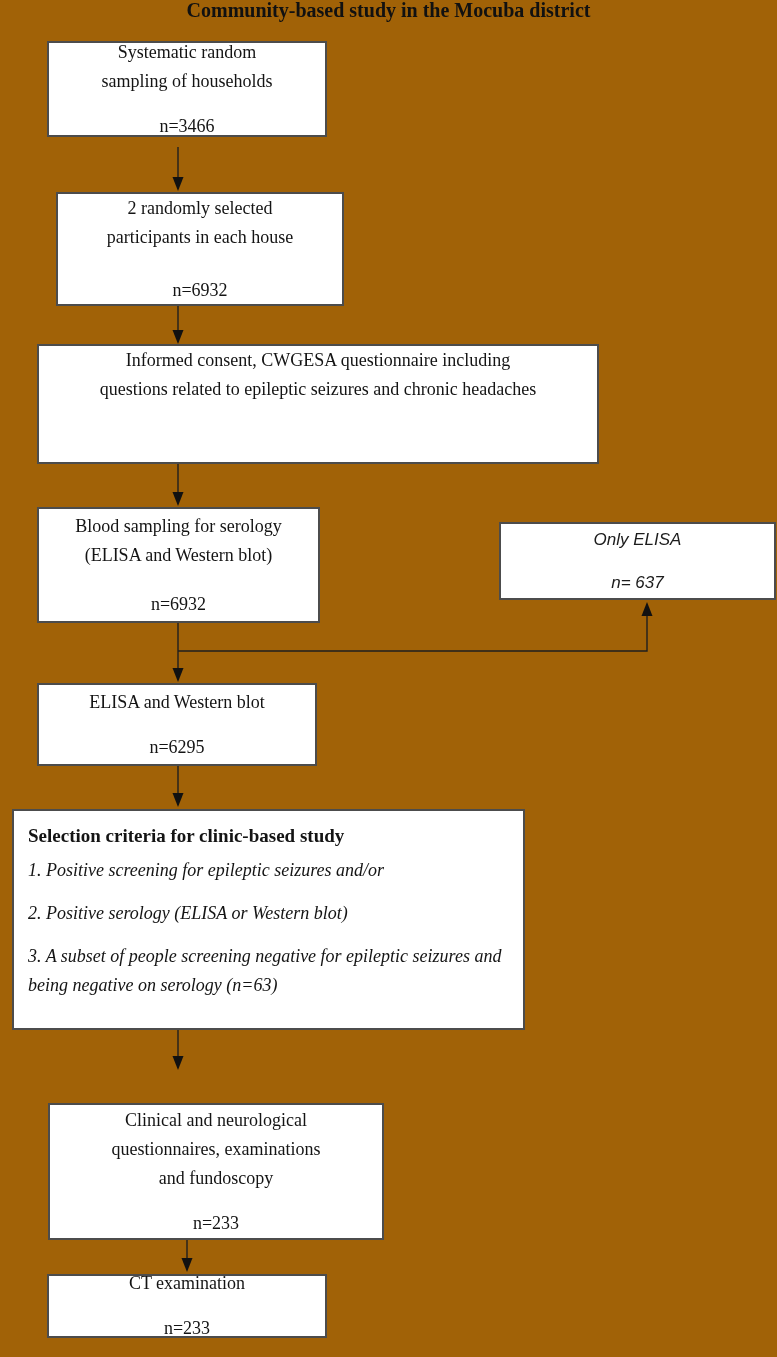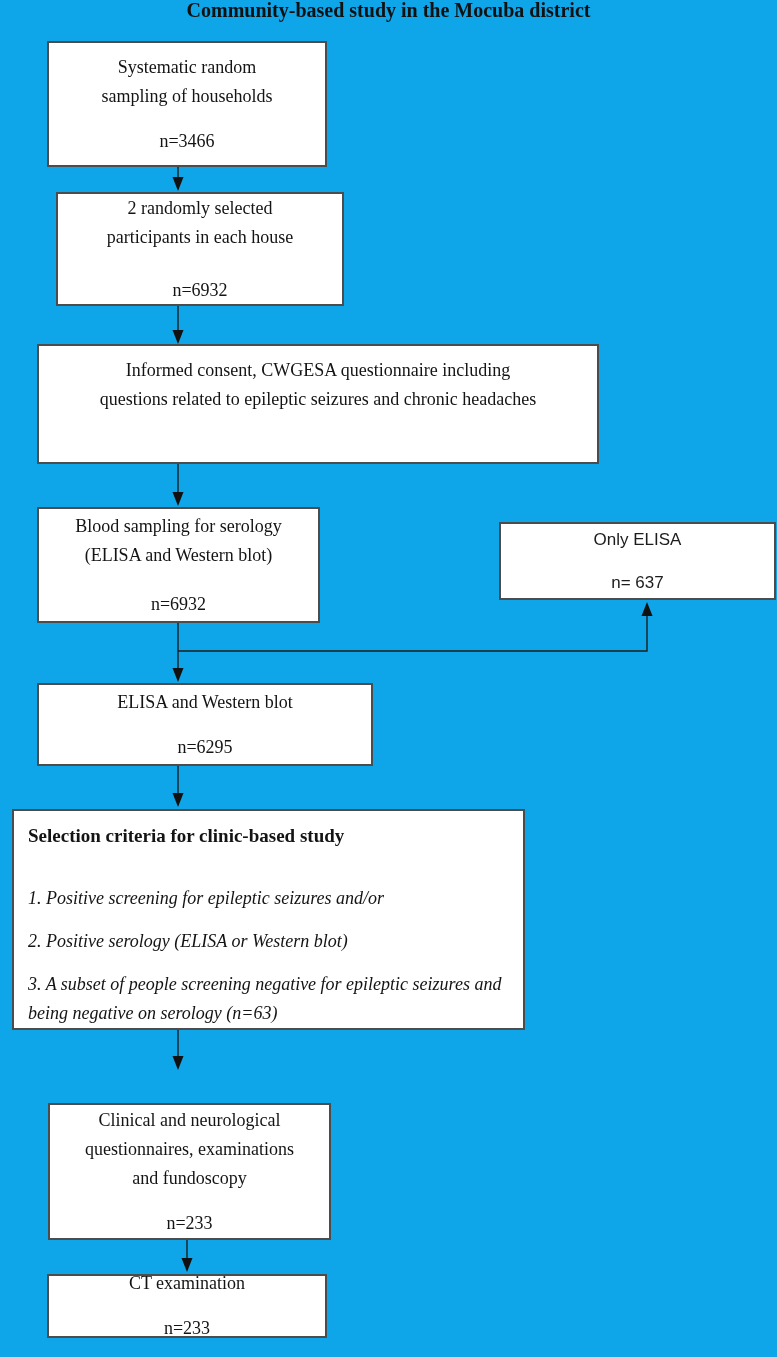--- a/index.html
+++ b/index.html
@@ -1,20 +1,20 @@
 <!DOCTYPE html>
 <html><head>
 <meta charset="utf-8">
 <style>
   html, body { margin: 0; padding: 0; background: #ffffff; }
   .canvas {
     position: relative;
     width: 777px;
     height: 1357px;
-    background: #0ea5e9;
+    background: #a16207;
     overflow: hidden;
     font-family: "Liberation Serif", "DejaVu Serif", serif;
     color: #141414;
   }
   .flow-title {
     position: absolute;
     left: 0; right: 0; top: -3px;
     text-align: center;
     font-weight: bold;
     font-size: 20px;
@@ -37,40 +37,40 @@
     border: 2px solid #4c4c4c;
     display: flex;
     flex-direction: column;
     align-items: center;
     justify-content: center;
     font-size: 18px;
     line-height: 29px;
     text-align: center;
   }
   .node .txt { white-space: pre-line; }
-  .g12 { gap: 21px; }
+  .g12 { gap: 21px; font-style: italic; }
   .g16 { gap: 16px; }
   .g18 { gap: 20px; }
   .g20 { gap: 24px; margin-left: 19px; }
-  .node-sampling  { left: 47px;  top: 41px;   width: 280px; height: 126px; }
+  .node-sampling  { left: 47px;  top: 41px;   width: 280px; height: 96px; }
   .node-participants { left: 37px; top: 192px; width: 288px; height: 114px; }
-  .node-consent   { left: 37px;  top: 344px;  width: 562px; height: 120px; justify-content: flex-start; padding-top: 10px; }
+  .node-consent   { left: 37px;  top: 344px;  width: 562px; height: 120px; justify-content: flex-start; }
   .node-blood     { left: 37px;  top: 507px;  width: 283px; height: 116px; }
   .node-onlyelisa { left: 499px; top: 522px;  width: 277px; height: 78px;
                     font-family: "Liberation Sans", "DejaVu Sans", sans-serif;
                     font-size: 17px; line-height: 22px; color: #1c1c1c; }
-  .node-elisawb   { left: 37px;  top: 683px;  width: 336px; height: 83px; }
+  .node-elisawb   { left: 37px;  top: 683px;  width: 280px; height: 83px; }
   .node-selection {
     left: 12px; top: 809px; width: 513px; height: 221px;
     align-items: stretch; justify-content: flex-start;
     text-align: left; padding: 13px 10px 0 14px; gap: 0;
   }
-  .node-selection .heading { font-weight: bold; font-size: 19px; line-height: 24px; margin-bottom: 36px; }
+  .node-selection .heading { font-weight: bold; font-size: 19px; line-height: 24px; margin-bottom: 8px; }
   .node-selection .item { margin-bottom: 14px; line-height: 29px; font-style: italic; }
-  .node-clinical  { left: 48px;  top: 1103px; width: 283px; height: 137px; }
+  .node-clinical  { left: 48px;  top: 1103px; width: 336px; height: 137px; }
   .node-ct        { left: 47px;  top: 1274px; width: 280px; height: 64px; }
   .connectors {
     position: absolute;
     left: 0; top: 0;
     width: 777px; height: 1357px;
     pointer-events: none;
   }
   .connectors line, .connectors polyline {
     stroke: #1f1f1f;
     stroke-width: 1.4;

